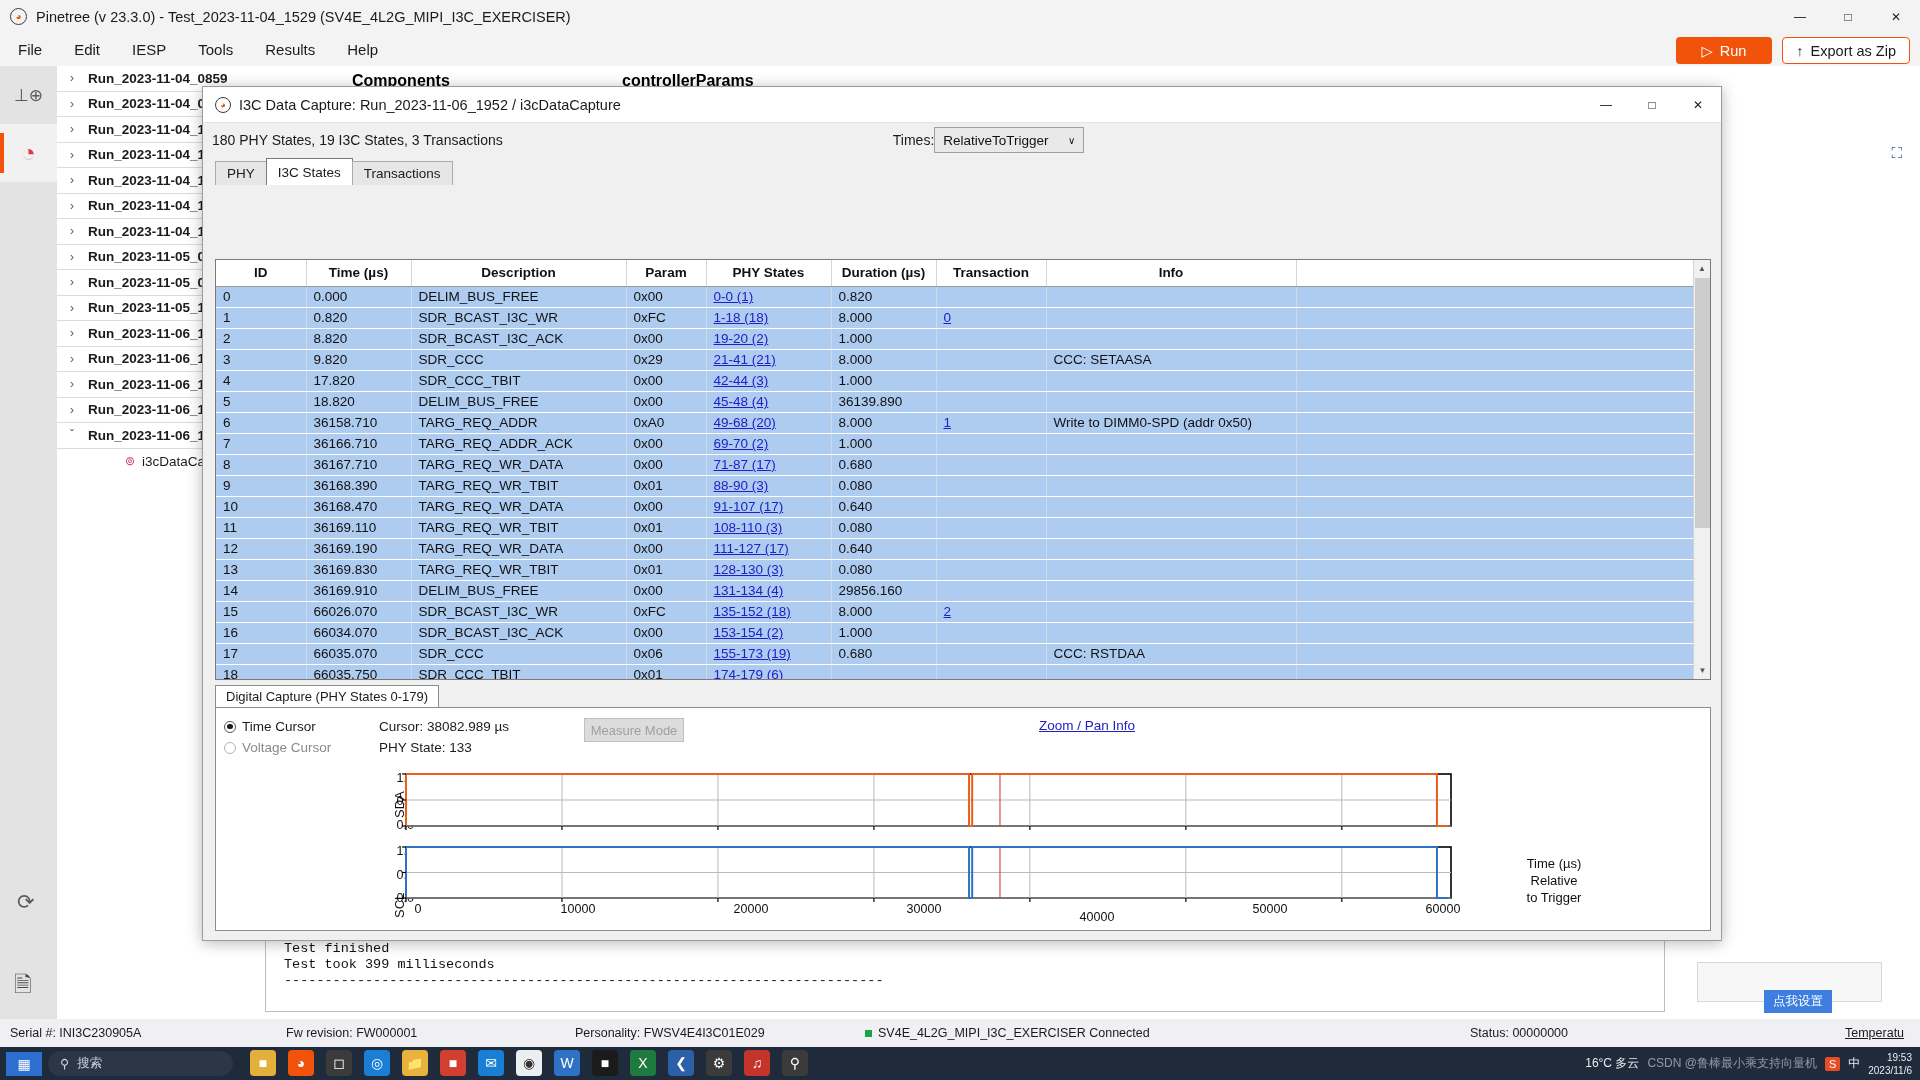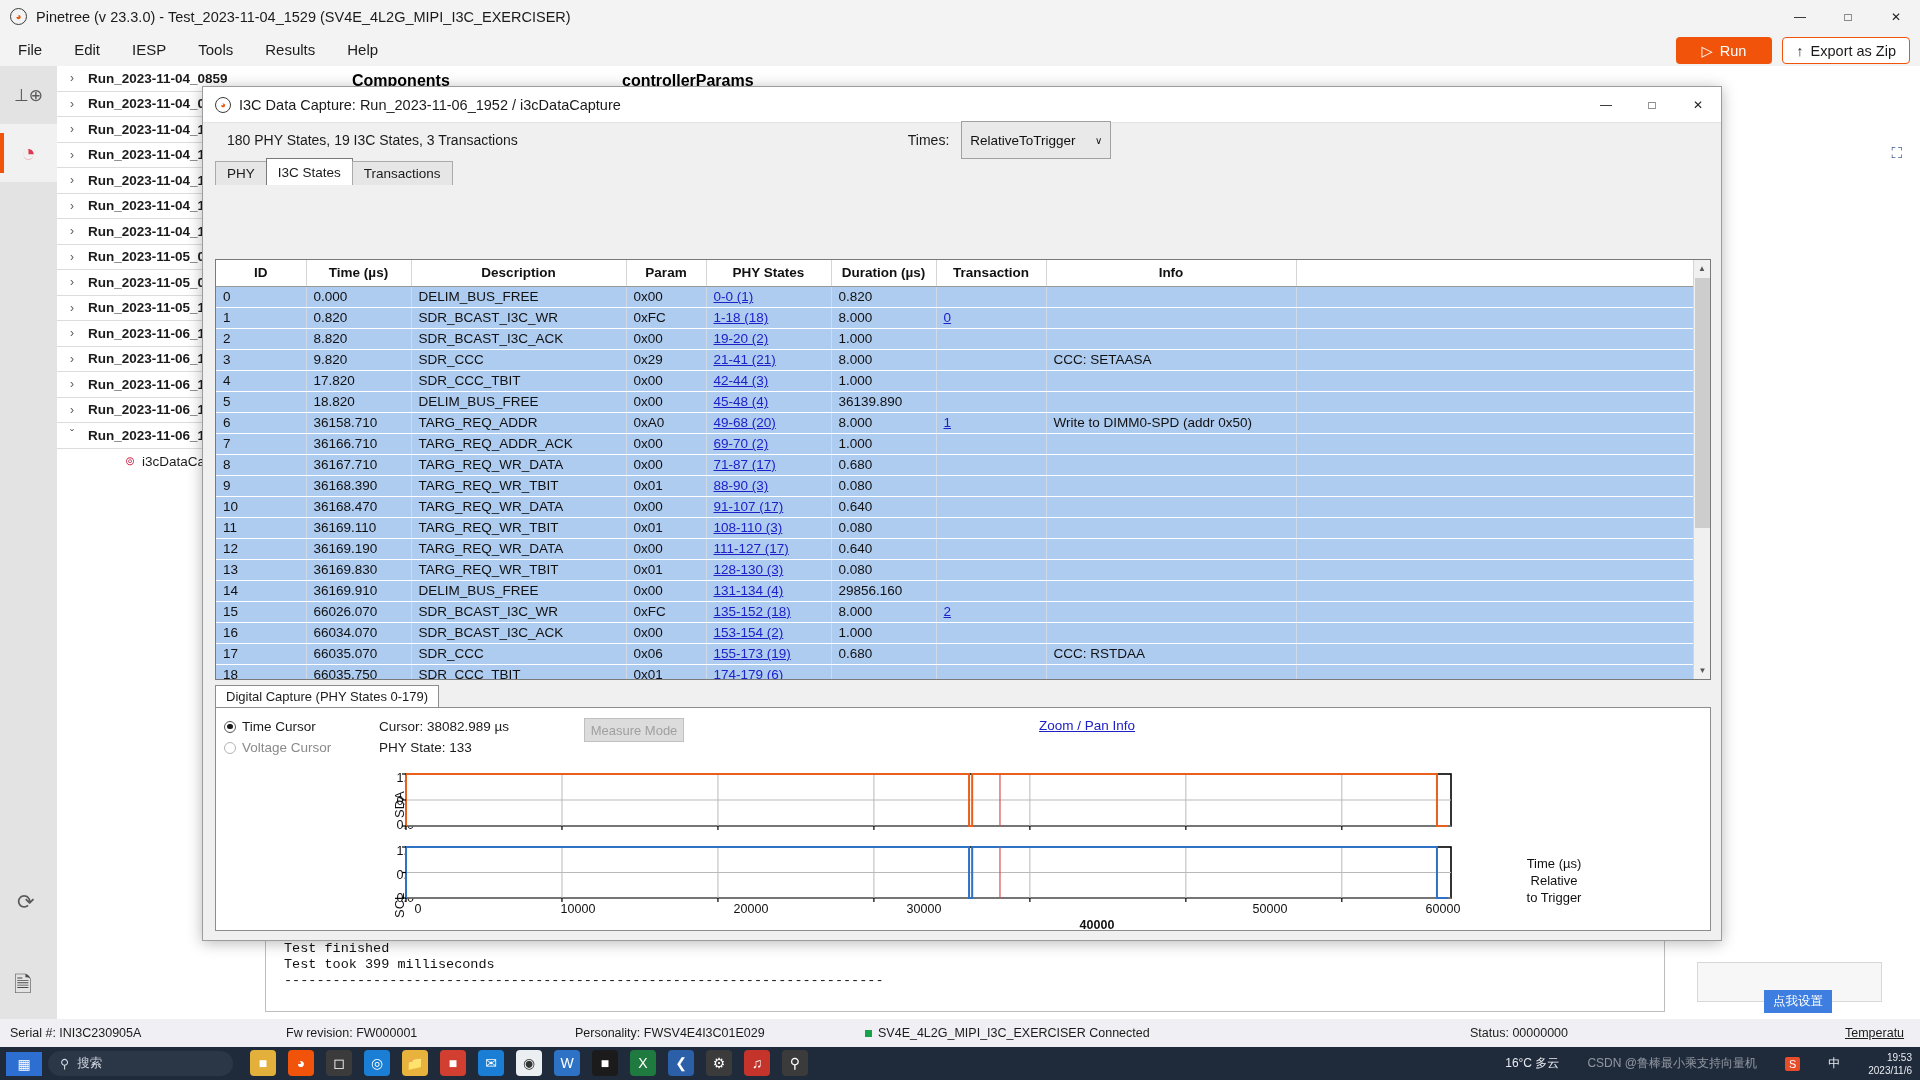--- a/index.html
+++ b/index.html
@@ -140,21 +140,21 @@
   .win-glyph { color: #fff; font-size: 14px; }
   .tb-search {
     position: absolute; left: 48px; top: 4px; width: 185px; height: 25px;
     background: #2b3646; border-radius: 13px; color: #cfd6e0;
     font-size: 12.5px; display: flex; align-items: center; padding-left: 12px; gap: 8px;
   }
   .tb-apps { position: absolute; left: 250px; top: 3px; display: flex; gap: 12px; align-items: center; }
   .tb-app { width: 26px; height: 26px; border-radius: 4px; display: flex; align-items: center;
             justify-content: center; font-size: 14px; color: #fff; }
   .tb-right { position: absolute; right: 8px; top: 0; height: 33px;
-              display: flex; align-items: center; gap: 28px; color: #e8ecf1; font-size: 12px; }
+              display: flex; align-items: center; gap: 8px; color: #e8ecf1; font-size: 12px; }
   .tb-clock { text-align: right; line-height: 13px; font-size: 10px; color: #e8ecf1; }
   .ime-chip {
     background: #e84d2a; color: #fff; font-size: 11px; padding: 1px 4px; border-radius: 2px;
   }
 
   
   .dialog {
     position: absolute; left: 202px; top: 86px; width: 1520px; height: 855px;
     background: #f0f0f0; border: 1px solid #9c9c9c;
     box-shadow: 0 2px 14px rgba(0,0,0,0.28);
@@ -167,25 +167,25 @@
     width: 16px; height: 16px; margin-left: 12px; margin-right: 8px;
     border: 1.5px solid #3b3b3b; border-radius: 50%;
     display: flex; align-items: center; justify-content: center; font-size: 9px; color: #e8590c;
   }
   .dlg-title-text { font-size: 14.5px; color: #1b1b1b; }
   .dlg-wbtns { margin-left: auto; display: flex; height: 36px; }
   .dlg-wbtn { width: 46px; display: flex; align-items: center; justify-content: center;
               font-size: 12px; color: #202020; }
 
   .dlg-summary-row {
-    height: 34px; display: flex; align-items: center; padding-left: 24px; font-size: 14px; color: #1b1b1b;
+    height: 34px; display: flex; align-items: center; padding-left: 9px; font-size: 14px; color: #1b1b1b;
   }
   .times-label { margin-left: 390px; font-size: 14px; }
   .times-select {
-    margin-left: 12px; height: 38px; min-width: 150px; background: #e9e9e9;
+    margin-left: 0; height: 26px; min-width: 150px; background: #e9e9e9;
     border: 1px solid #a0a0a0; display: flex; align-items: center;
     justify-content: space-between; padding: 0 8px; font-size: 13.5px; color: #111;
   }
 
   .tabs-row { display: flex; align-items: flex-end; padding-left: 12px; height: 28px; }
   .tab {
     height: 24px; padding: 0 11px; font-size: 13.5px; color: #1b1b1b;
     background: #e6e6e6; border: 1px solid #aaa; border-bottom: none;
     display: flex; align-items: center; margin-right: -1px;
   }
@@ -728,21 +728,21 @@
               <line x1="1125.8208955223881" y1="128" x2="1125.8208955223881" y2="132" stroke="#000" stroke-width="1.2"></line>
               <line x1="186" y1="128" x2="190" y2="128" stroke="#000" stroke-width="1.2"></line>
               <line x1="186" y1="102.5" x2="190" y2="102.5" stroke="#000" stroke-width="1.2"></line>
               <line x1="186" y1="77" x2="190" y2="77" stroke="#000" stroke-width="1.2"></line>
             </svg>
 
           <div class="xtick" style="left:167px; top:132px;">0</div>
           <div class="xtick" style="left:327px; top:132px;">10000</div>
           <div class="xtick" style="left:500px; top:132px;">20000</div>
           <div class="xtick" style="left:673px; top:132px;">30000</div>
-          <div class="xtick" style="left:846px; top:148px;font-weight:bold;">40000</div>
+          <div class="xtick" style="left:846px; top:140px;">40000</div>
           <div class="xtick" style="left:1019px; top:132px;">50000</div>
           <div class="xtick" style="left:1192px; top:132px;">60000</div>
 
           <div class="axis-caption" style="left:1278px; top:85px; width:120px;">
             <div>Time (µs)</div>
             <div>Relative</div>
             <div>to Trigger</div>
           </div>
         </div>
 

